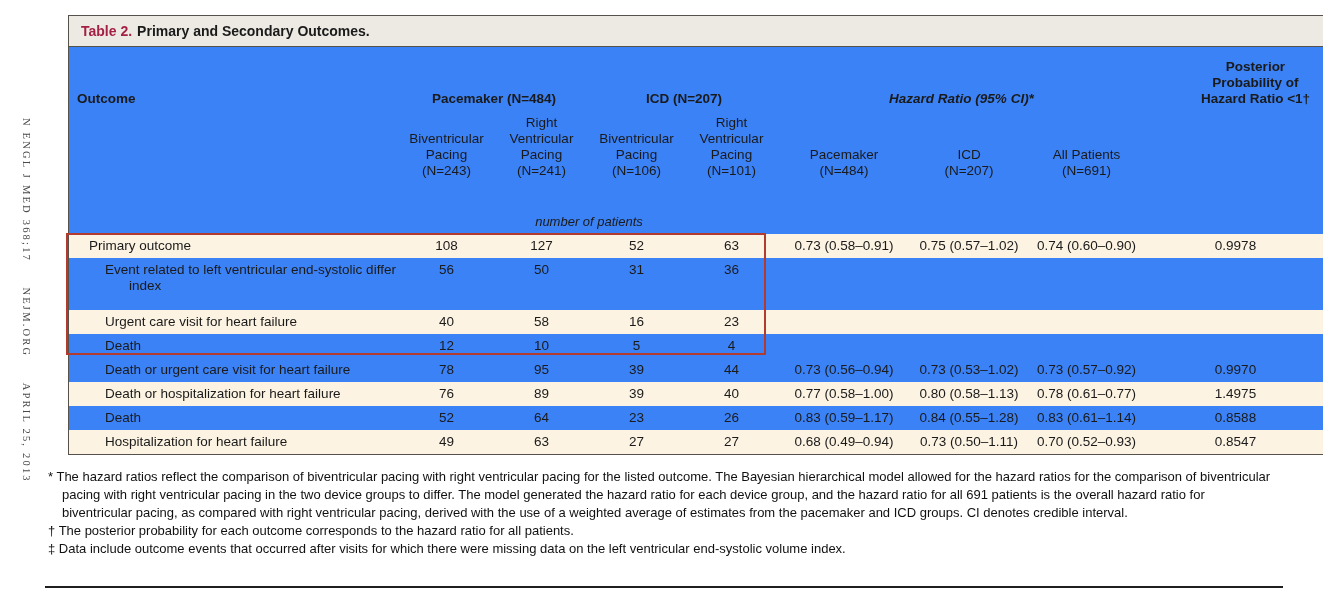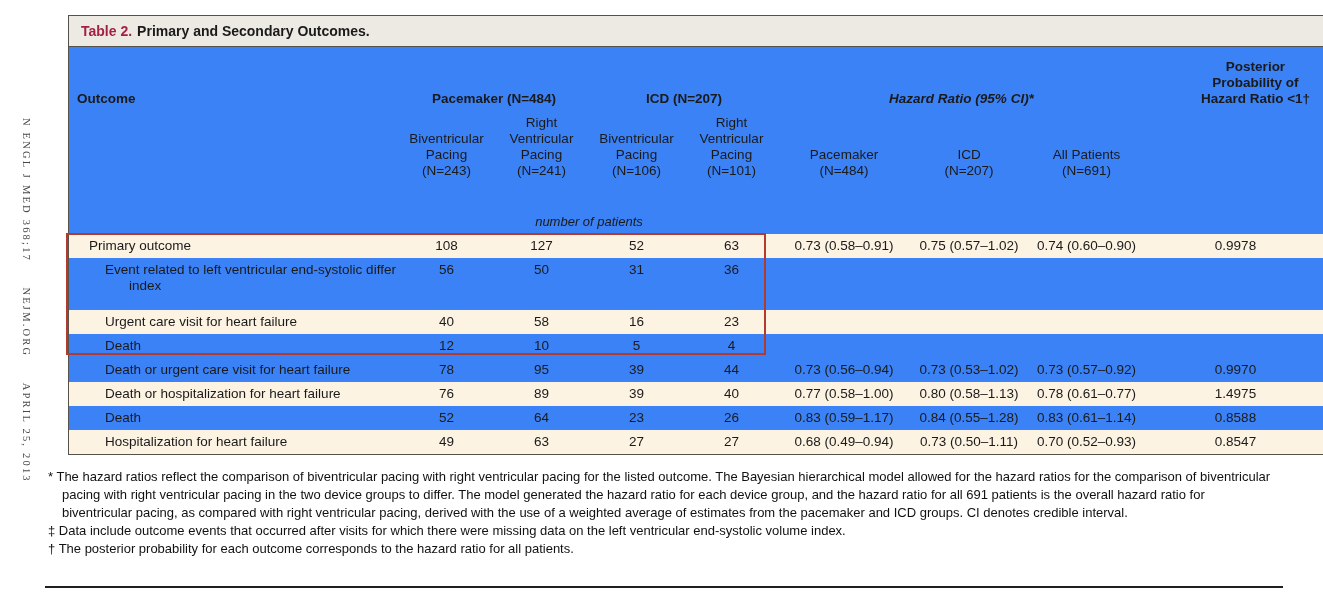--- a/index.html
+++ b/index.html
@@ -230,22 +230,22 @@
     <div class="redbox" style="top:-1px;"></div>
   </div>
 </div>
 
 <div class="footnotes">
   <div class="footnote">
     <span>*</span>
     <span>The hazard ratios reflect the comparison of biventricular pacing with right ventricular pacing for the listed outcome. The Bayesian hierarchical model allowed for the hazard ratios for the comparison of biventricular pacing with right ventricular pacing in the two device groups to differ. The model generated the hazard ratio for each device group, and the hazard ratio for all 691 patients is the overall hazard ratio for biventricular pacing, as compared with right ventricular pacing, derived with the use of a weighted average of estimates from the pacemaker and ICD groups. CI denotes credible interval.</span>
   </div>
   <div class="footnote">
+    <span>†</span>
+    <span>The posterior probability for each outcome corresponds to the hazard ratio for all patients.</span>
+  </div>
+  <div class="footnote">
     <span>‡</span>
     <span>Data include outcome events that occurred after visits for which there were missing data on the left ventricular end-systolic volume index.</span>
   </div>
-  <div class="footnote">
-    <span>†</span>
-    <span>The posterior probability for each outcome corresponds to the hazard ratio for all patients.</span>
-  </div>
 </div>
 
 <div class="bottom-rule"></div>
 
 </body></html>

